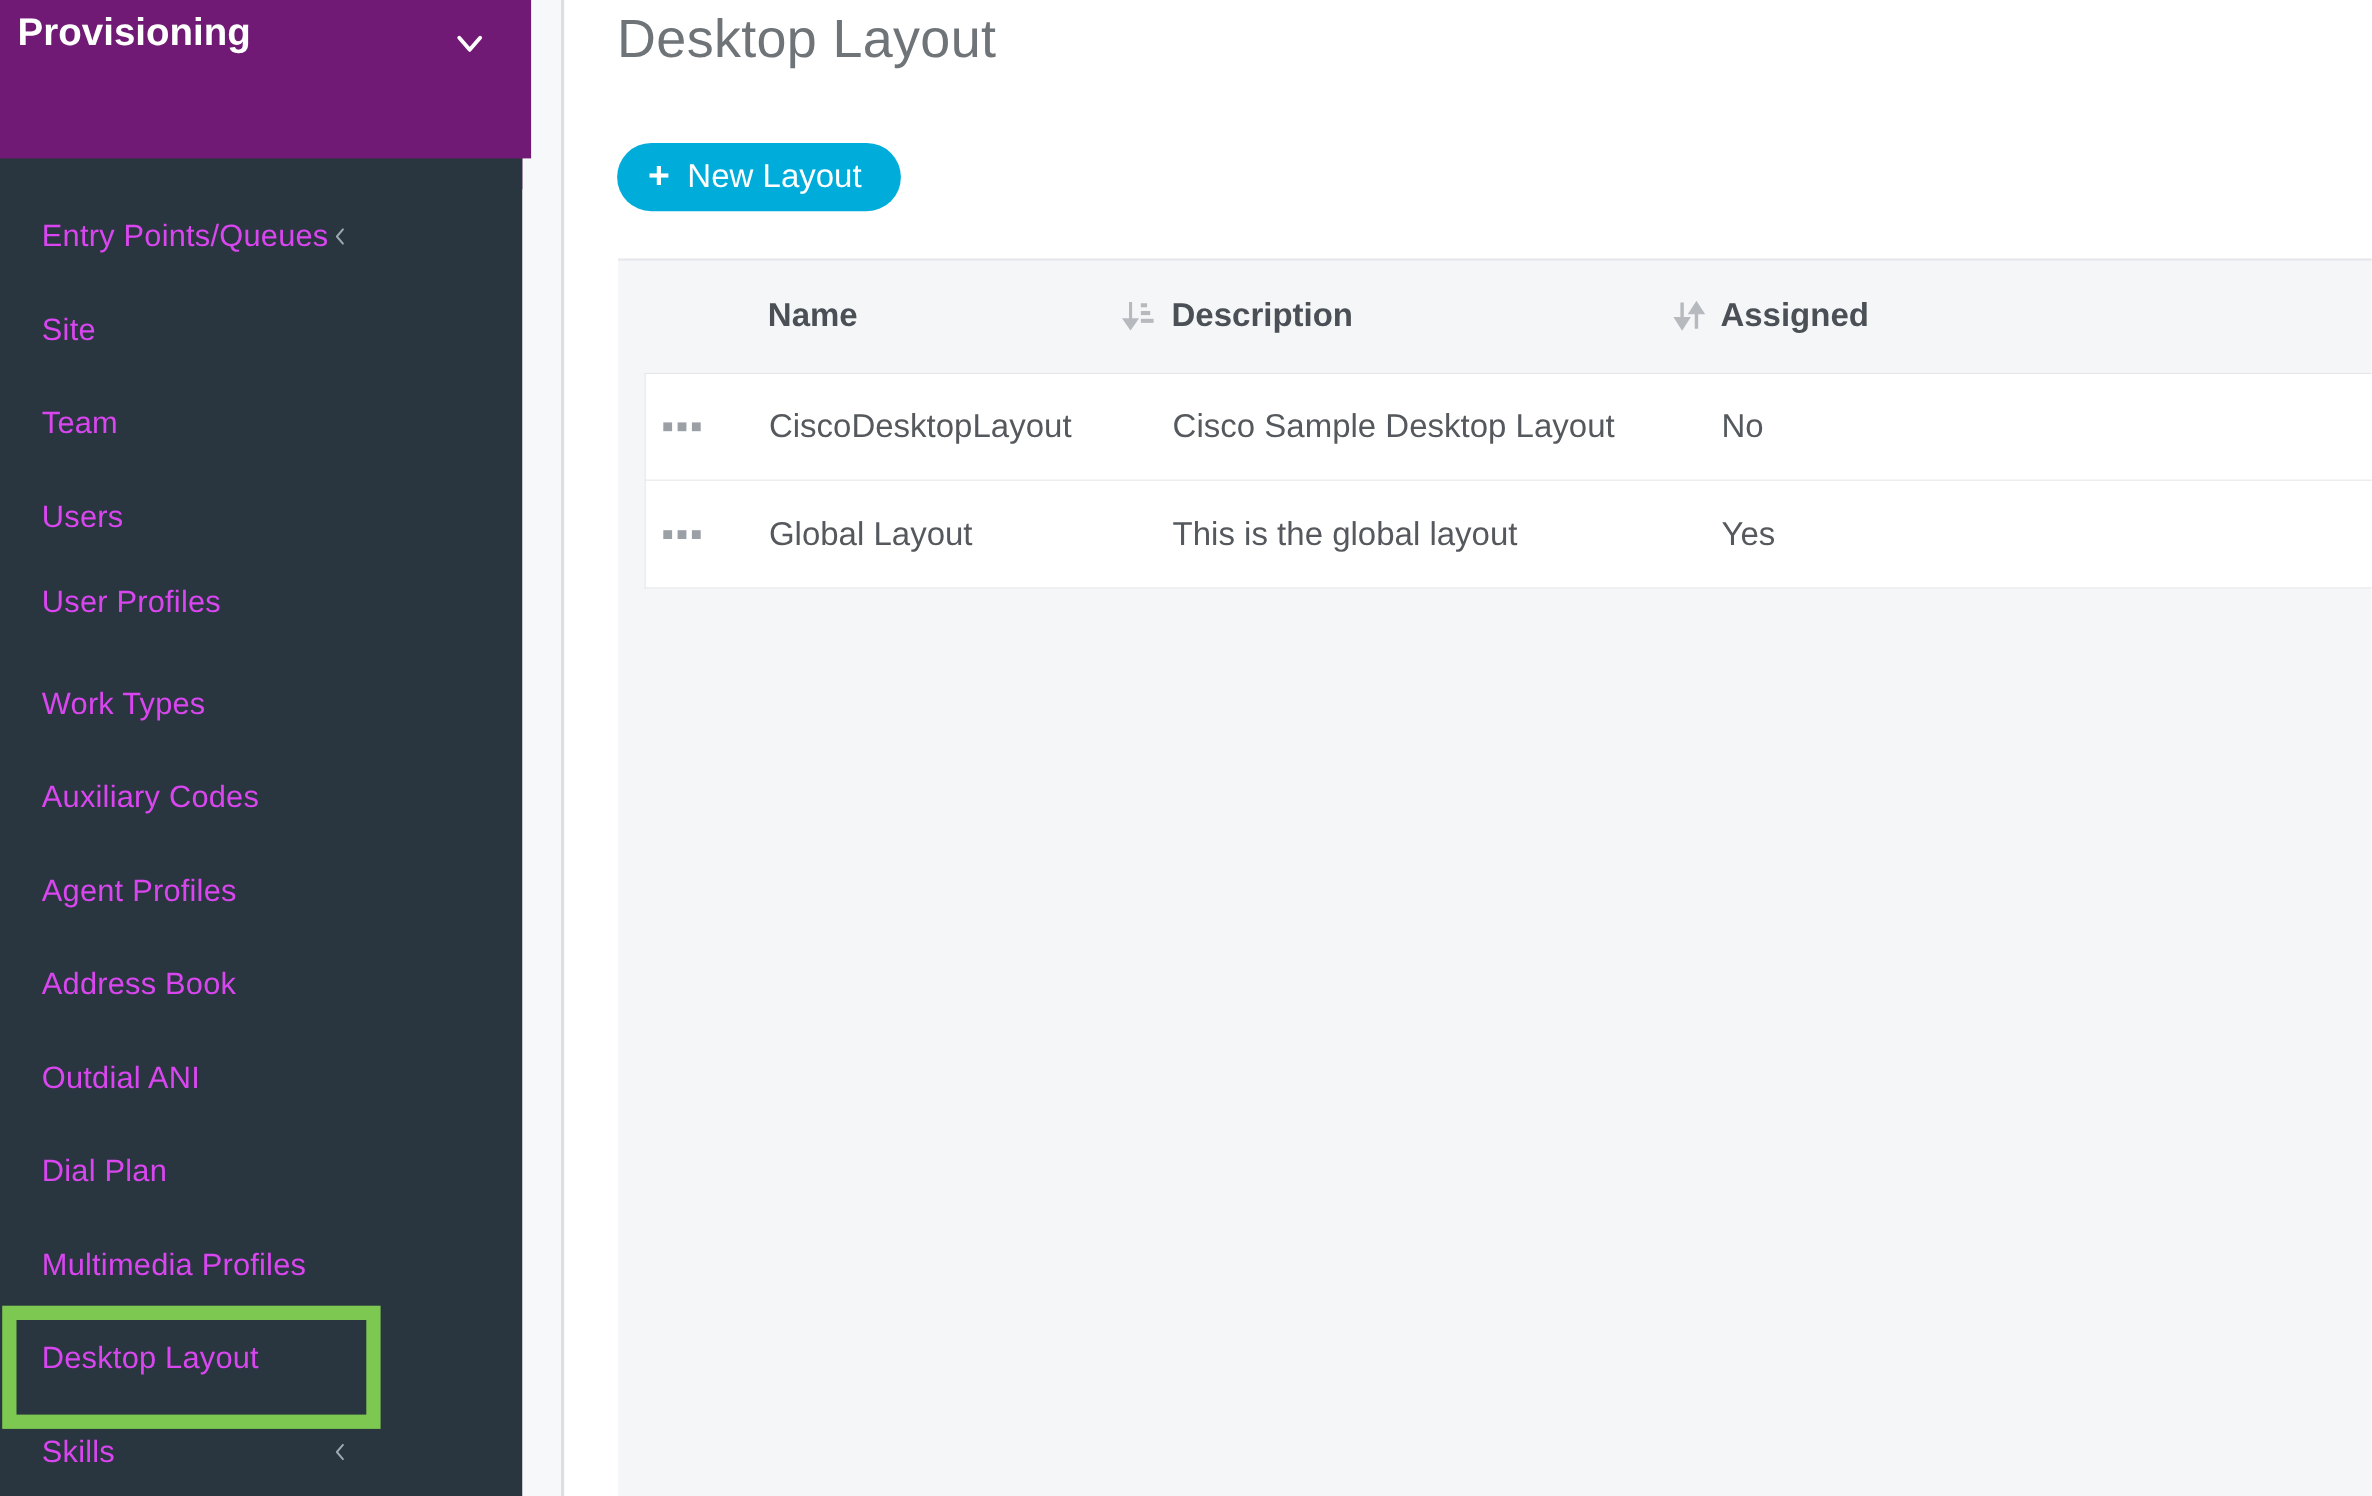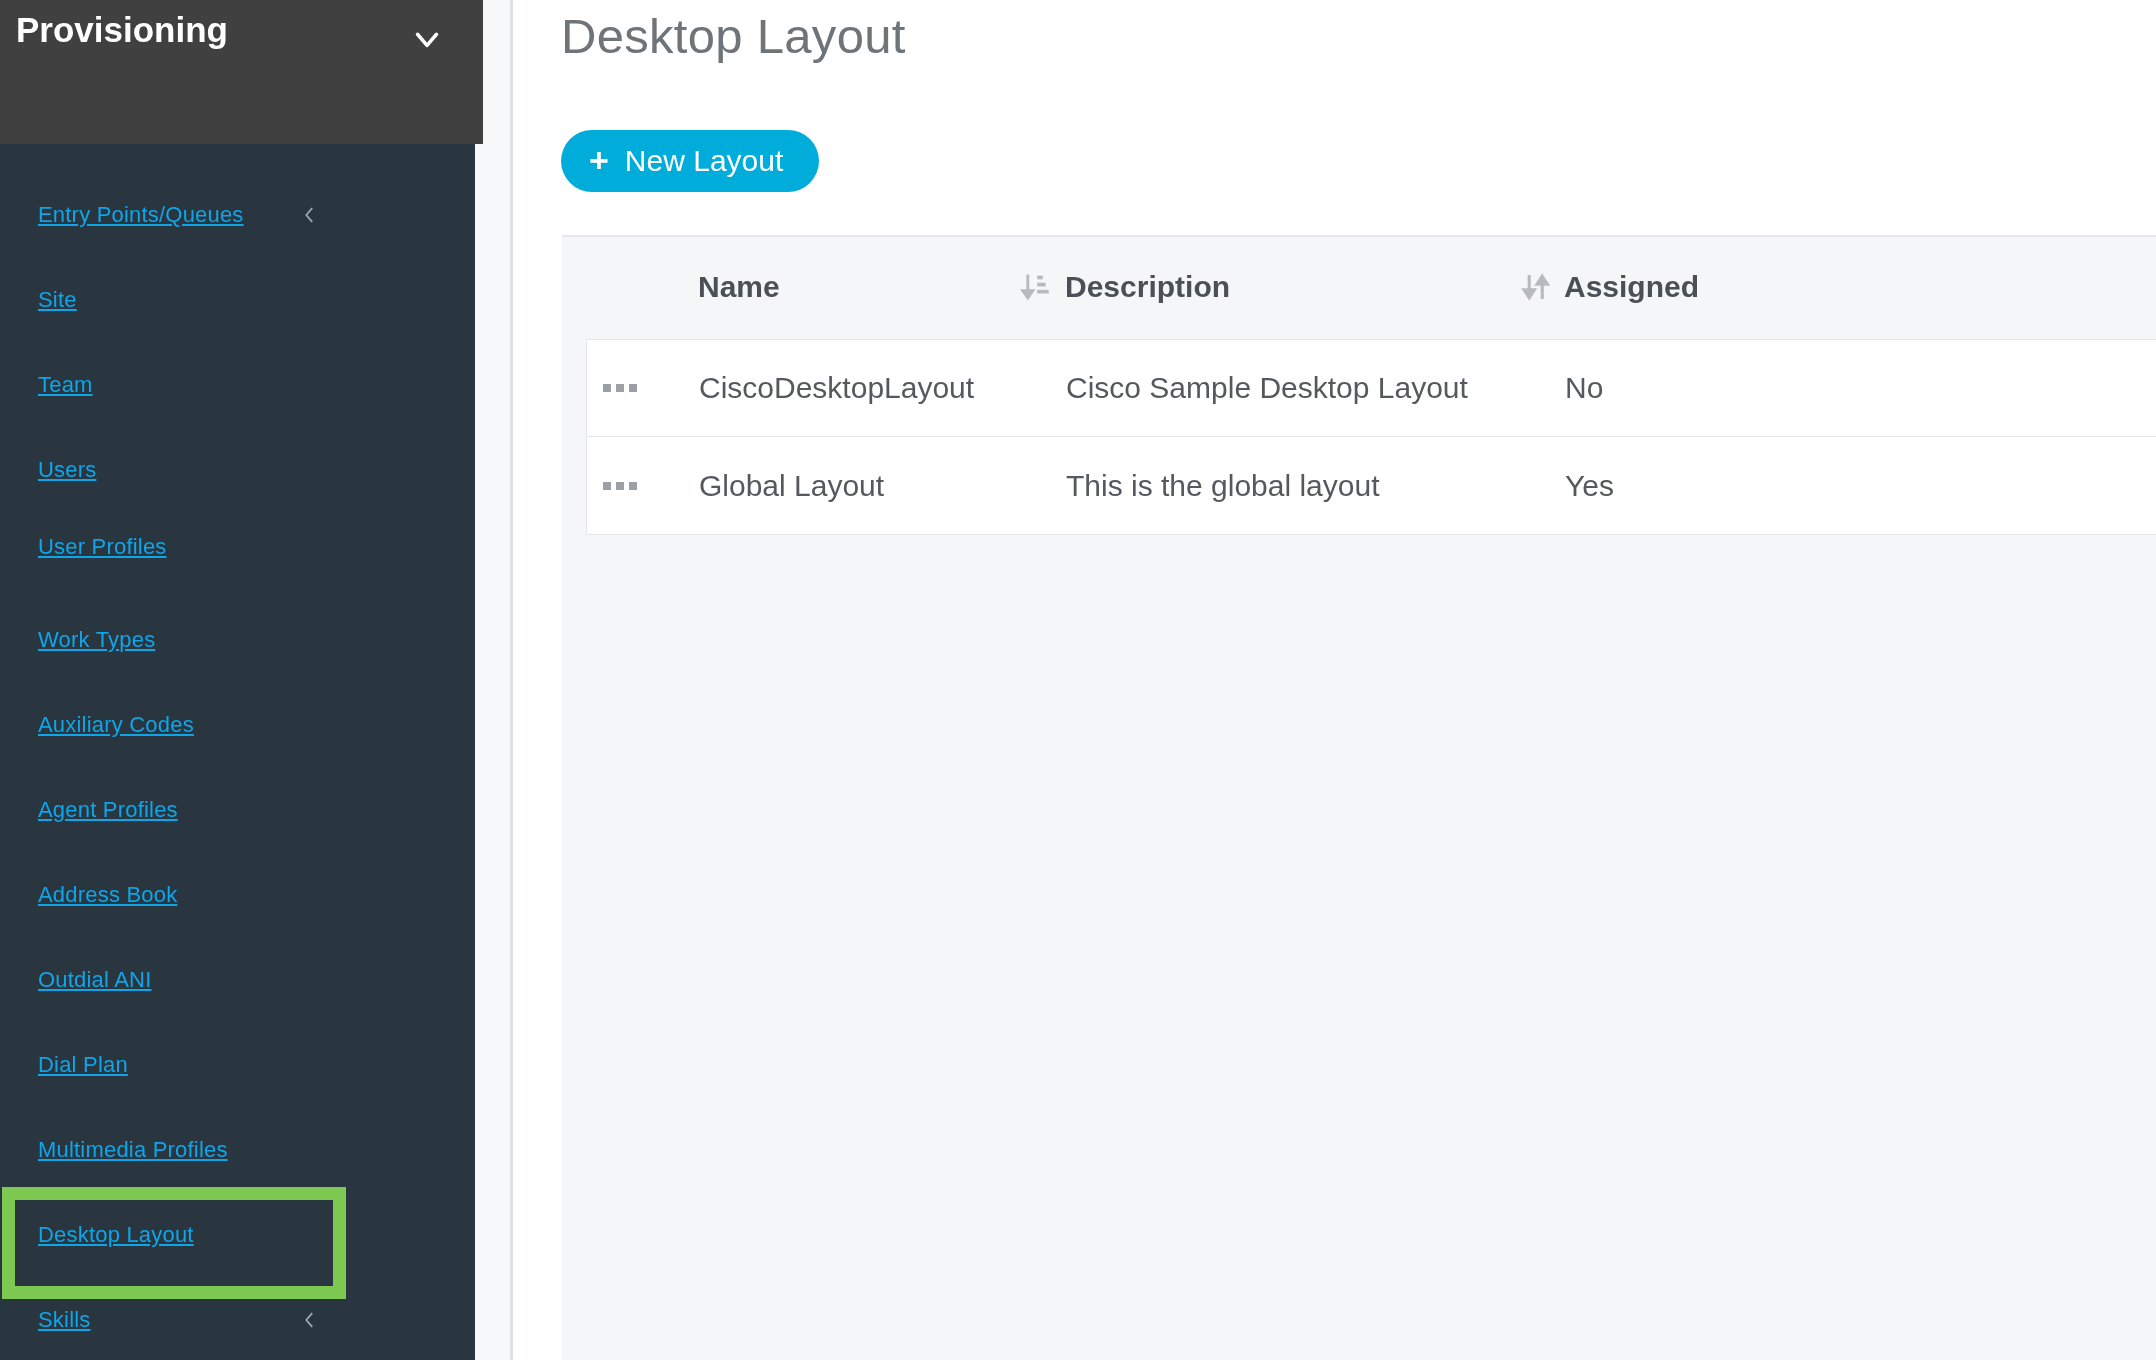--- a/index.html
+++ b/index.html
@@ -23,21 +23,21 @@
     width: 483px;
     height: 1360px;
     background: #ffffff;
   }
   #sidebar-header {
     position: absolute;
     left: 0;
     top: 0;
     width: 483px;
     height: 172px;
-    background: #404040;
+    background: #701a75;
     box-sizing: border-box;
   }
   #sidebar-header-title {
     position: absolute;
     left: 16px;
     top: 10px;
     font-size: 35px;
     font-weight: bold;
     color: #ffffff;
     letter-spacing: 0px;
@@ -68,25 +68,24 @@
     left: 0;
     width: 475px;
     height: 85px;
     box-sizing: border-box;
   }
   .nav-item-label {
     position: absolute;
     left: 38px;
     top: 50%;
     transform: translateY(-50%);
-    font-size: 22px;
-    color: #0ea5e9;
+    font-size: 28px;
+    color: #d946ef;
     white-space: nowrap;
     letter-spacing: 0.2px;
-    text-decoration: underline;
   }
   .nav-item-chevron {
     position: absolute;
     right: 155px;
     top: 50%;
     transform: translateY(-50%);
     width: 22px;
     height: 26px;
     color: #9aa8b0;
   }

